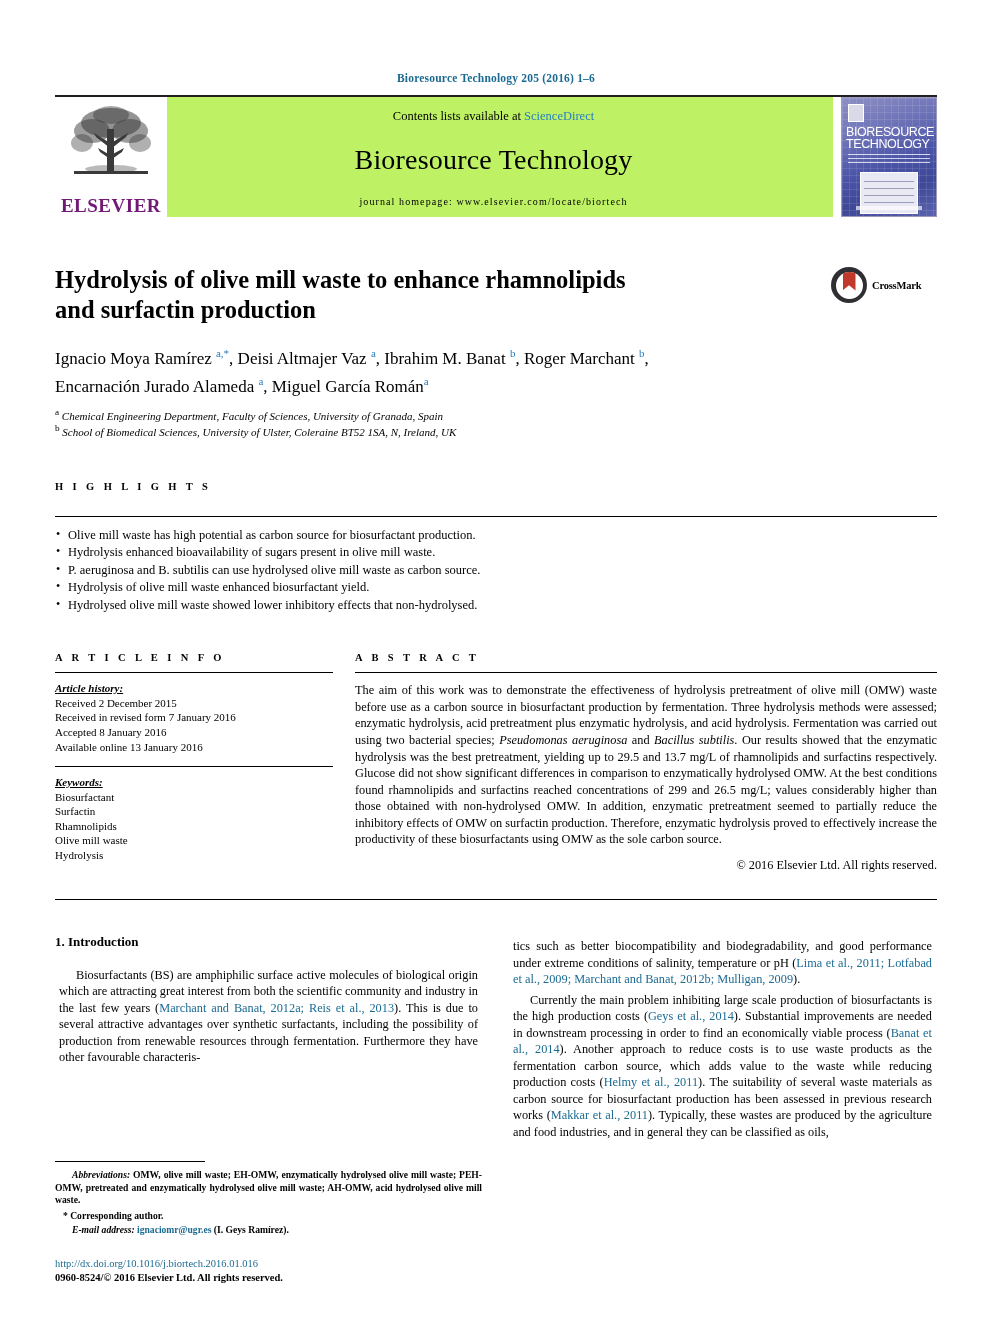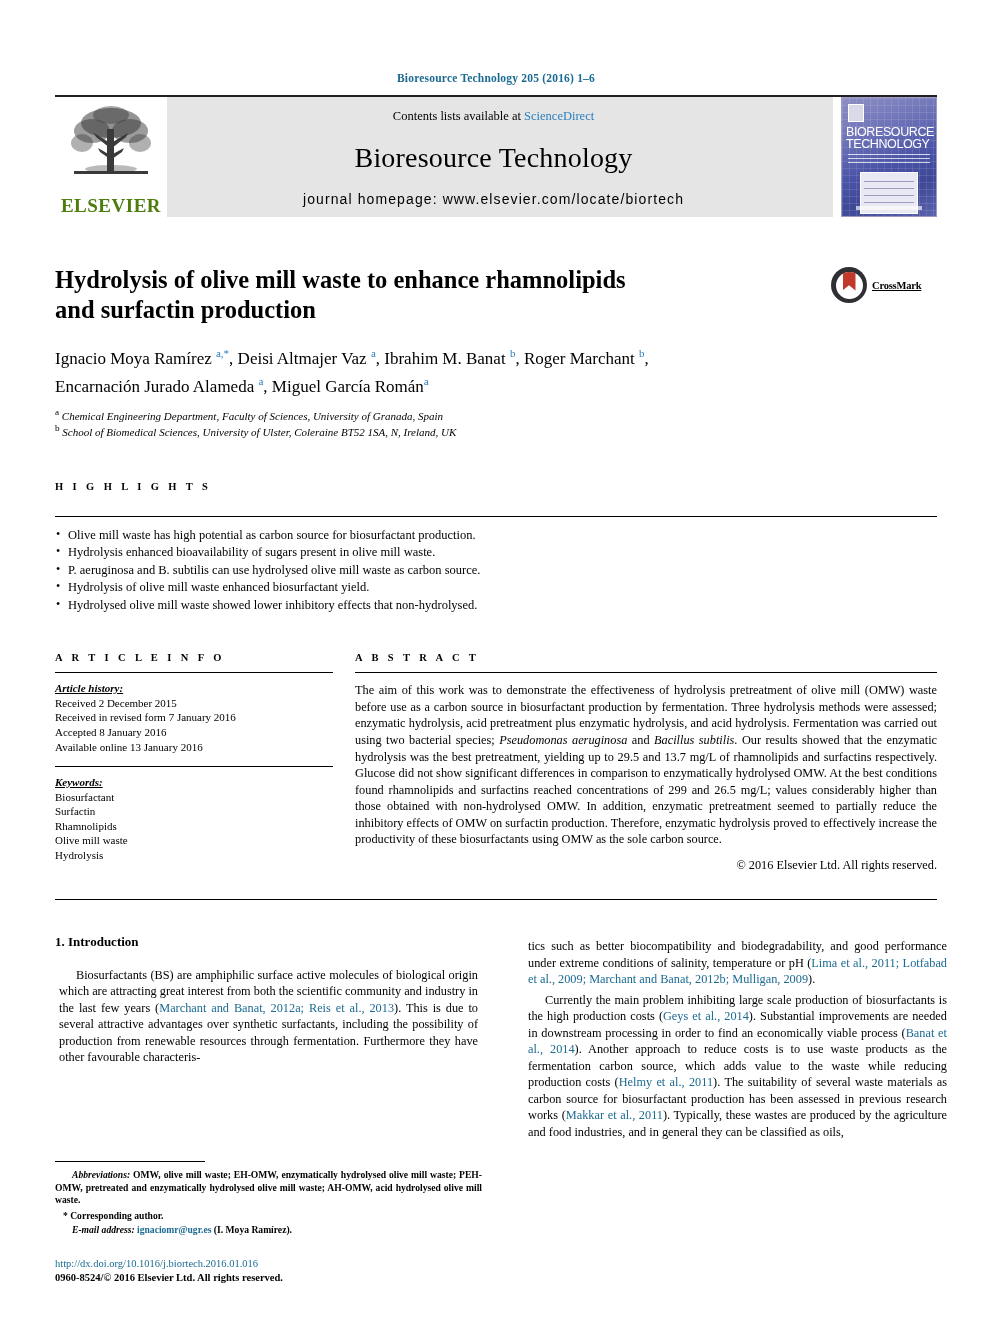--- a/index.html
+++ b/index.html
@@ -38,48 +38,48 @@
     width: 112px;
     flex: 0 0 112px;
     padding-top: 6px;
     display: flex;
     flex-direction: column;
     align-items: center;
     justify-content: space-between;
   }
   .tree-svg { display:block; }
   .elsevier-word {
-    color: #4d7c0f;
+    color: #701a75;
     font-family: "Liberation Serif", serif;
     font-size: 19px;
     font-weight: bold;
     letter-spacing: .5px;
     line-height: 1;
     padding-bottom: 2px;
   }
   .masthead-center {
     flex: 1 1 auto;
-    background: #e5e5e5;
+    background: #bef264;
     display: flex;
     flex-direction: column;
     justify-content: space-between;
     align-items: center;
     padding: 12px 13px 10px 0;
   }
   .contents-line { font-size: 12.5px; color: #000; }
   .contents-line .sd { color: #2b7fbf; }
   .journal-name {
     font-size: 28px;
     font-family: "Liberation Serif", serif;
     letter-spacing: .2px;
   }
   .journal-home {
-    font-size: 14px;
+    font-size: 10px;
     letter-spacing: 1.1px;
-    font-family: Liberation Sans, sans-serif;
+    font-family: Liberation Serif, serif;
   }
   .cover-thumb {
     width: 96px;
     flex: 0 0 96px;
     margin-left: 8px;
     background: linear-gradient(160deg,#8e8fc4 0%, #6f74b8 28%, #4a53a6 55%, #3f4896 75%, #5b63ad 100%);
     position: relative;
     border: 1px solid #9a9ac2;
     overflow: hidden;
   }
@@ -146,21 +146,21 @@
     width: 36px; height: 36px; border-radius: 50%;
     background: #2f2f33; display:flex; align-items:center; justify-content:center;
     flex: 0 0 36px;
   }
   .cm-inner { width: 27px; height: 27px; border-radius: 50%; background:#fff; position: relative; overflow:hidden; }
   .cm-ribbon {
     position:absolute; left: 7px; top: 0; width: 13px; height: 19px;
     background: #c0392b;
     clip-path: polygon(0 0, 100% 0, 100% 100%, 50% 72%, 0 100%);
   }
-  .cm-label { font-size: 10.5px; font-weight: bold; font-family: "Liberation Serif", serif; letter-spacing: -.2px; text-decoration: underline; }
+  .cm-label { font-size: 10.5px; font-weight: bold; font-family: "Liberation Serif", serif; letter-spacing: -.2px; }
 
   
   .sec-head {
     font-size: 10.5px;
     font-weight: bold;
     letter-spacing: 3.4px;
     font-family: "Liberation Serif", serif;
   }
   .rule { border-top: 1px solid #000; }
   .rule-thin { border-top: .8px solid #000; }
@@ -189,21 +189,21 @@
   }
   .abs-body em { font-style: italic; }
   .copyline { text-align: right; margin-top: 10px; font-size: 12.3px; }
 
   .big-rule { border-top: 1px solid #000; margin-top: 26px; }
 
   
   .body-cols {
     margin-top: 34px;
     display: flex;
-    gap: 42px;
+    gap: 27px;
     font-size: 12.3px;
     line-height: 16.5px;
   }
   .bcol { width: 427px; flex: 0 0 427px; }
   .h2 { font-size: 13px; font-weight: bold; margin-bottom: 16px; }
   .bcol p { margin: 4px; text-align: justify; text-indent: 17px; }
   .bcol p + p { margin-top: 0; }
   a.cit, .link { color: #1b6a92; text-decoration: none; }
 
   
@@ -360,21 +360,21 @@
     <div class="bcol">
       <p style="text-indent:0"><span>tics such as better biocompatibility and biodegradability, and good performance under extreme conditions of salinity, temperature or pH (</span><a class="cit">Lima et al., 2011; Lotfabad et al., 2009; Marchant and Banat, 2012b; Mulligan, 2009</a><span>).</span></p>
       <p><span>Currently the main problem inhibiting large scale production of biosurfactants is the high production costs (</span><a class="cit">Geys et al., 2014</a><span>). Substantial improvements are needed in downstream processing in order to find an economically viable process (</span><a class="cit">Banat et al., 2014</a><span>). Another approach to reduce costs is to use waste products as the fermentation carbon source, which adds value to the waste while reducing production costs (</span><a class="cit">Helmy et al., 2011</a><span>). The suitability of several waste materials as carbon source for biosurfactant production has been assessed in previous research works (</span><a class="cit">Makkar et al., 2011</a><span>). Typically, these wastes are produced by the agriculture and food industries, and in general they can be classified as oils,</span></p>
     </div>
   </div>
 
   <div class="footnotes">
     <div class="fn-rule"></div>
     <div class="fn fn-abbr"><span class="it">Abbreviations:</span><span> OMW, olive mill waste; EH-OMW, enzymatically hydrolysed olive mill waste; PEH-OMW, pretreated and enzymatically hydrolysed olive mill waste; AH-OMW, acid hydrolysed olive mill waste.</span></div>
     <div class="fn fn-corr">* Corresponding author.</div>
-    <div class="fn fn-email"><span class="it">E-mail address:</span> <a class="link">ignaciomr@ugr.es</a><span> (I. Moya Ramírez).</span></div>
+    <div class="fn fn-email"><span class="it">E-mail address:</span> <a class="link">ignaciomr@ugr.es</a><span> (I. Geys Ramírez).</span></div>
 
     <div class="doi-block">
       <div class="doi">http://dx.doi.org/10.1016/j.biortech.2016.01.016</div>
       <div class="issn">0960-8524/© 2016 Elsevier Ltd. All rights reserved.</div>
     </div>
   </div>
 
 </div>
 
 </body></html>

